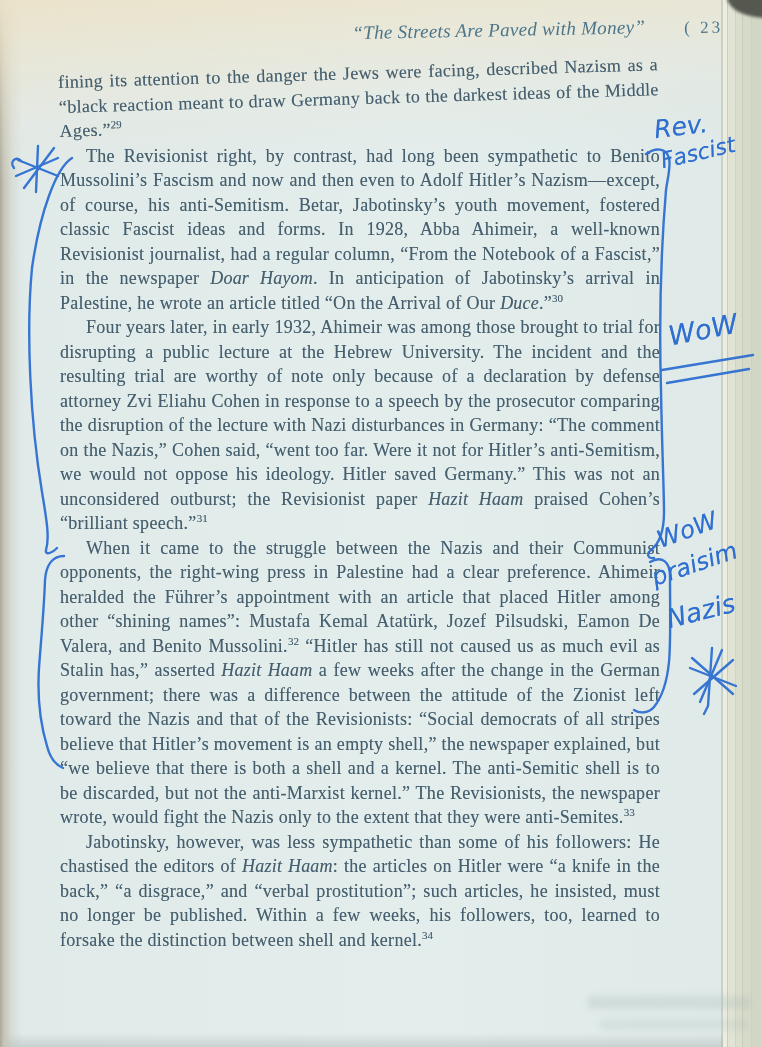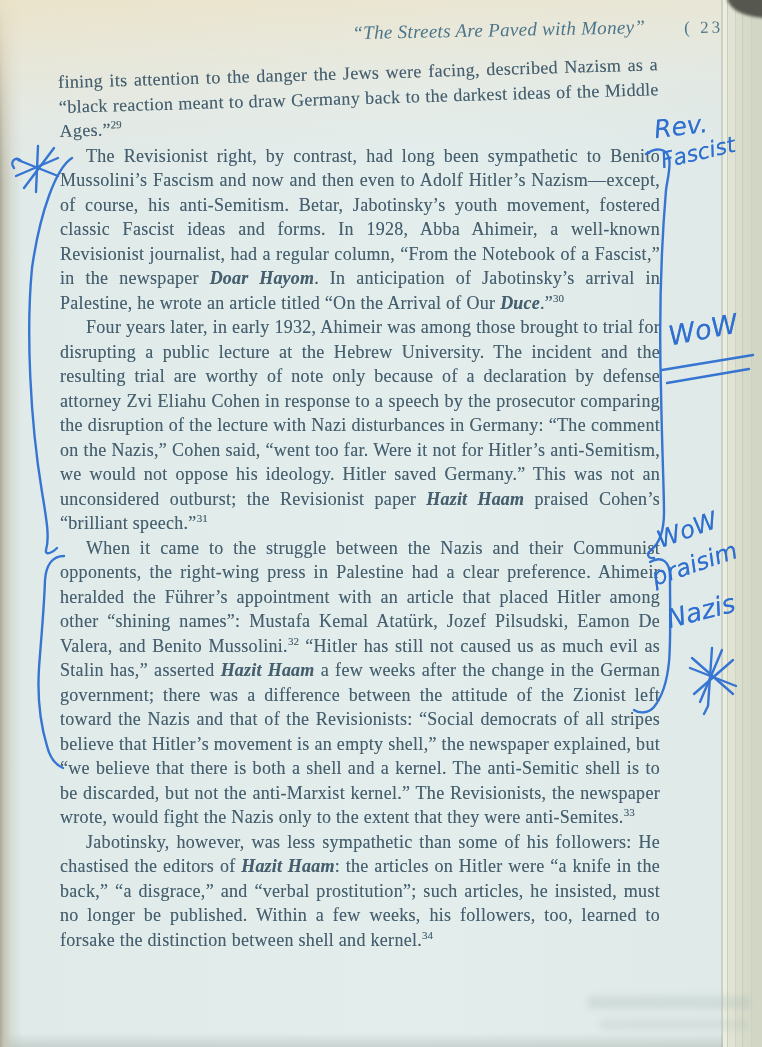--- a/index.html
+++ b/index.html
@@ -28,21 +28,21 @@
   .head-title{position:absolute;left:0;top:0;width:645px;text-align:right;font-style:italic;font-size:19px;letter-spacing:.3px;}
   .head-page{position:absolute;left:684px;top:3px;font-size:17px;letter-spacing:3px;}
 
   .text-block{position:absolute;left:60px;top:70px;width:600px;color:var(--print);
     font-size:18px;line-height:24.5px;letter-spacing:.3px;text-align:justify;
     text-shadow:0 0 .5px rgba(68,95,110,.5);}
   .text-block p{margin:0;}
   .text-block p.ind{text-indent:26px;}
   .text-block p.tilt{transform:rotate(-1.7deg);transform-origin:0 100%;}
   .text-block sup{font-size:11px;line-height:0;letter-spacing:0;}
-  .text-block i{letter-spacing:.2px;font-weight:bold;}
+  .text-block i{letter-spacing:.2px;}
 
   .hand{position:absolute;color:var(--ink);font-family:"DejaVu Sans",sans-serif;
     font-style:italic;white-space:nowrap;text-shadow:0 0 .4px rgba(46,111,209,.6);}
   .hw-rev{left:654px;top:112px;font-size:25px;transform:rotate(-7deg);}
   .hw-fascist{left:660px;top:140px;font-size:22px;transform:rotate(-13deg);}
   .hw-wow1{left:668px;top:314px;font-size:27px;transform:rotate(-11deg);}
   .hw-wow2{left:656px;top:516px;font-size:24px;transform:rotate(-20deg);}
   .hw-praisim{left:650px;top:550px;font-size:24px;transform:rotate(-19deg);}
   .hw-nazis{left:666px;top:596px;font-size:26px;transform:rotate(-14deg);}
 

